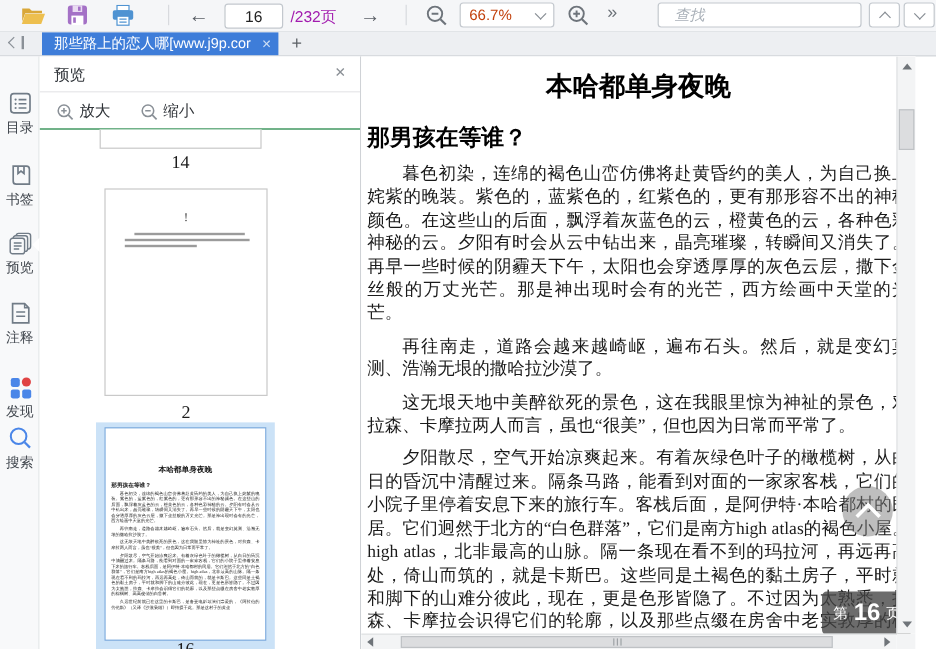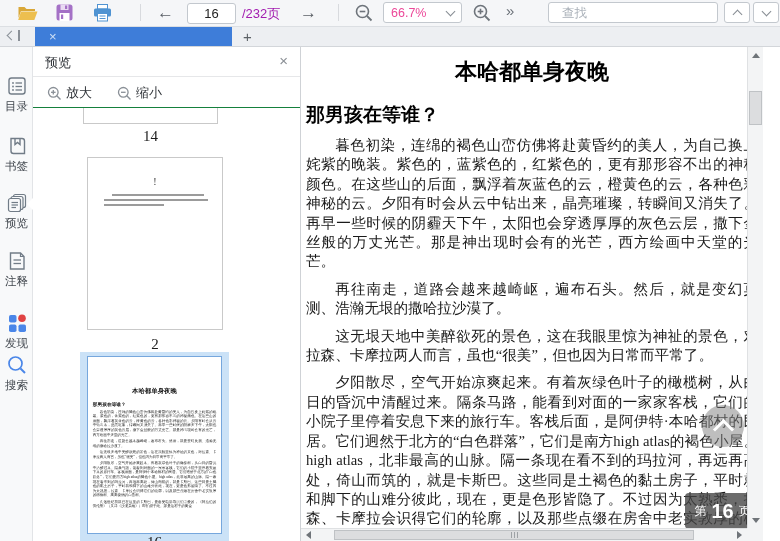--- a/index.html
+++ b/index.html
@@ -7,27 +7,27 @@
   .app{position:relative;width:780px;height:541px;background:#fff;overflow:hidden;}
 
   
   .toolbar{position:absolute;left:0;top:0;width:780px;height:26px;background:#f5f6f8;border-bottom:1px solid #dcdfe3;}
   .toolbar .sep{position:absolute;top:4px;width:1px;height:17px;background:#d8dade;}
   .tb-icon{position:absolute;top:4px;cursor:pointer;}
   .arrow-btn{position:absolute;top:1px;font-size:17px;color:#5a5f66;line-height:24px;cursor:pointer;}
   .page-box{position:absolute;left:187px;top:3px;width:47px;height:19px;background:#fff;border:1px solid #c3c8ce;border-radius:3px;text-align:center;font-size:13px;color:#222;font-family:"Liberation Sans",sans-serif;padding:0;}
   .page-total{position:absolute;left:242px;top:5px;font-size:13px;color:#a21caf;}
   .pct-box{position:absolute;left:383px;top:2px;width:79px;height:21px;background:#fff;border:1px solid #c3c8ce;border-radius:3px;display:flex;align-items:center;justify-content:space-between;padding:0 7px;box-sizing:border-box;cursor:pointer;}
-  .pct-box span{font-size:12.5px;color:#ec4899;}
+  .pct-box span{font-size:12.5px;color:#c2410c;}
   .chev{width:6px;height:6px;border-right:1.6px solid #868c93;border-bottom:1.6px solid #868c93;display:inline-block;}
   .chev.down{transform:rotate(45deg);margin-top:-3px;}
   .chev.up{transform:rotate(-135deg);margin-top:3px;}
   .more-btn{position:absolute;left:506px;top:2px;font-size:15px;color:#6b7178;cursor:pointer;}
   .search-box{position:absolute;left:548px;top:2px;width:170px;height:21px;background:#fff;border:1px solid #c3c8ce;border-radius:3px;display:flex;align-items:center;padding:0 6px;box-sizing:border-box;}
-  .search-box input{border:none;outline:none;flex:1;font-size:12.5px;color:#333;margin-left:5px;background:transparent;font-family:"Liberation Sans",sans-serif;}
+  .search-box input{border:none;outline:none;flex:1;font-size:12.5px;color:#333;margin-left:5px;background:transparent;font-family:"Liberation Sans",sans-serif;font-style:italic;}
   .search-box input::placeholder{color:#a9b0b8;}
   .find-nav-btn{position:absolute;top:2px;width:26px;height:21px;background:#fff;border:1px solid #c3c8ce;border-radius:3px;display:flex;align-items:center;justify-content:center;box-sizing:border-box;cursor:pointer;}
 
   
   .tabbar{position:absolute;left:0;top:27px;width:780px;height:19px;background:#edeff2;border-bottom:1px solid #d3d6da;}
   .tab-scroll-left{position:absolute;left:8px;top:3px;display:flex;align-items:center;cursor:pointer;}
   .tab-scroll-left .c{width:6px;height:6px;border-left:1.8px solid #8a9097;border-bottom:1.8px solid #8a9097;transform:rotate(45deg);}
   .tab-scroll-left .bar{width:2px;height:11px;background:#8a9097;margin-left:3px;}
   .tab{position:absolute;left:35px;top:0;width:197px;height:19px;display:flex;align-items:center;padding:0 6px 0 10px;box-sizing:border-box;overflow:hidden;cursor:pointer;}
   .tab-title{font-size:12px;color:#fff;white-space:nowrap;overflow:hidden;flex:1;}
@@ -161,20 +161,21 @@
         <i class="chev down"></i>
       </div>
   </div>
 
   <div class="tabbar">
     <div class="tab-scroll-left">
       <i class="c"></i>
         <i class="bar"></i>
     </div>
     <div class="tab" style="background:#3e7dd9">
+      <span class="tab-title">那些路上的恋人哪[www.j9p.cor</span>
       <span class="tab-close">×</span>
     </div>
     <span class="new-tab">+</span>
   </div>
 
   <div class="navstrip">
     <div class="nav-item" style="top:28px">
       <svg width="22" height="22" viewBox="0 0 22 22" style="margin:0 auto">
         <rect x="3" y="3" width="16" height="16" rx="2.5" fill="none" stroke="#717c87" stroke-width="1.4"></rect>
         <circle cx="7" cy="8" r="0.9" fill="#717c87"></circle>

